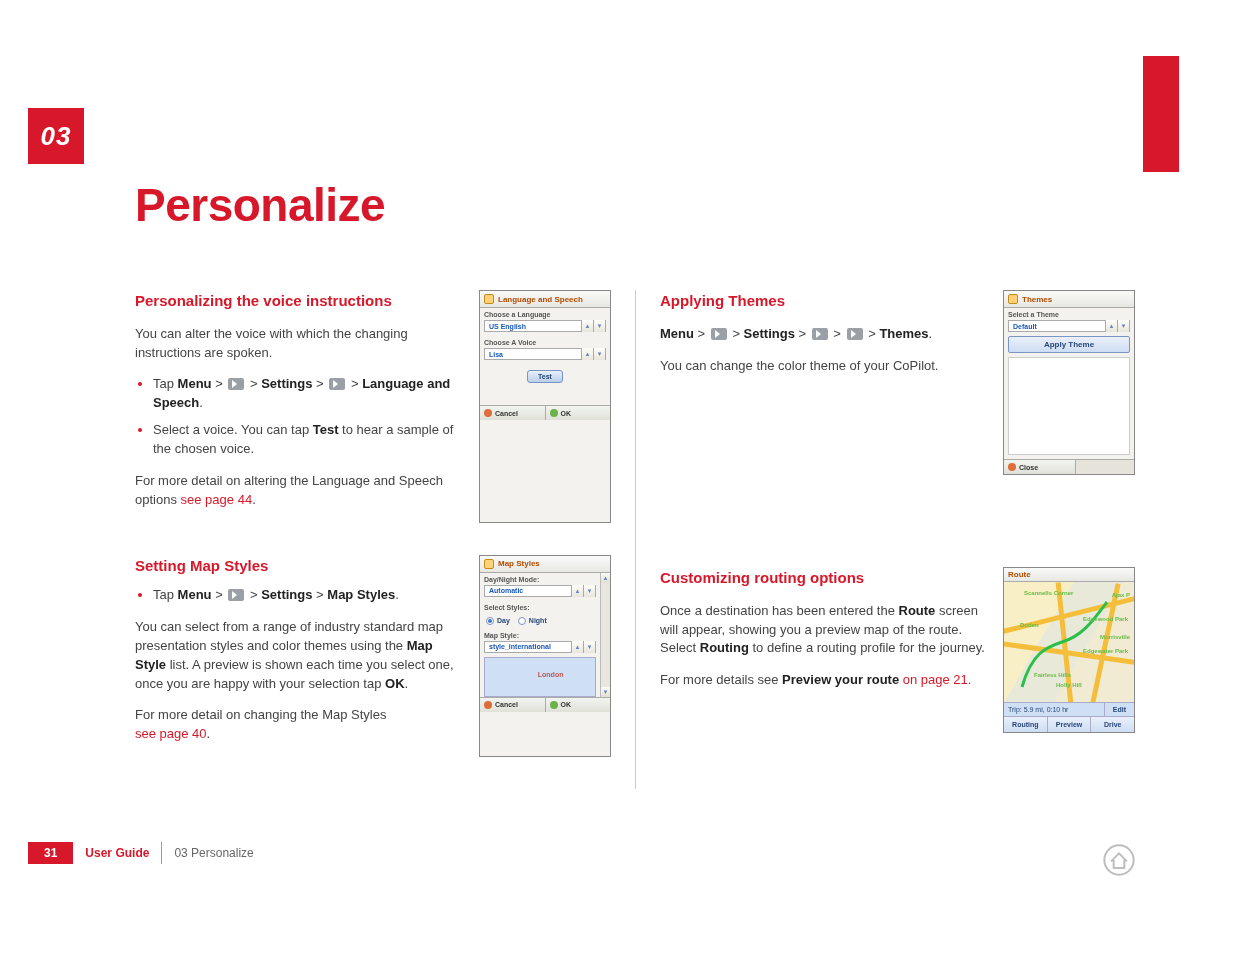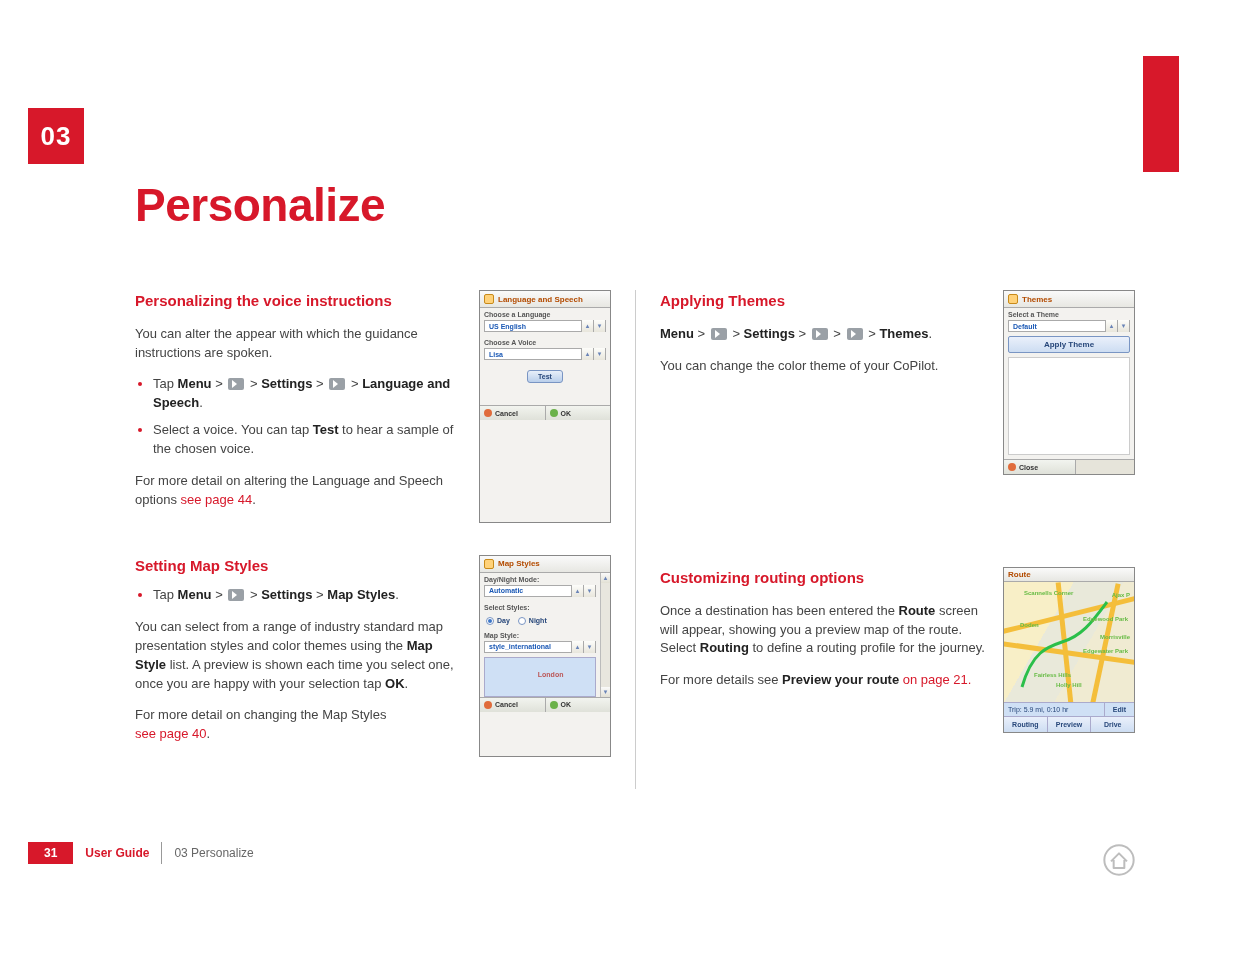--- a/index.html
+++ b/index.html
@@ -31,20 +31,21 @@
     width: 56px;
     height: 56px;
     background: var(--red);
     color: #fff;
     font-weight: 700;
     font-size: 26px;
     display: flex;
     align-items: center;
     justify-content: center;
     letter-spacing: 1px;
+    font-style: italic;
   }
   .right-bar {
     position: absolute;
     right: 56px;
     top: 56px;
     width: 36px;
     height: 116px;
     background: var(--red);
   }
   
@@ -238,21 +239,21 @@
   <div class="right-bar"></div>
   <div class="chapter-title">Personalize</div>
 
   <div class="content">
 
     <div class="col">
 
       <div class="section">
         <div class="section-text">
           <h3>Personalizing the voice instructions</h3>
-          <p>You can alter the appear with which the guidance instructions are spoken.</p>
+          <p>You can alter the voice with which the changing instructions are spoken.</p>
           <ul class="bul">
             <li>
               <span>Tap </span><span class="b">Menu</span> &gt;
               <span class="chev"></span> &gt;
               <span class="b">Settings</span> &gt;
               <span class="chev"></span> &gt;
               <span class="b">Language and Speech</span>.
             </li>
             <li>
               <span>Select a voice. You can tap </span><span class="b">Test</span><span> to hear a sample of the chosen voice.</span>

